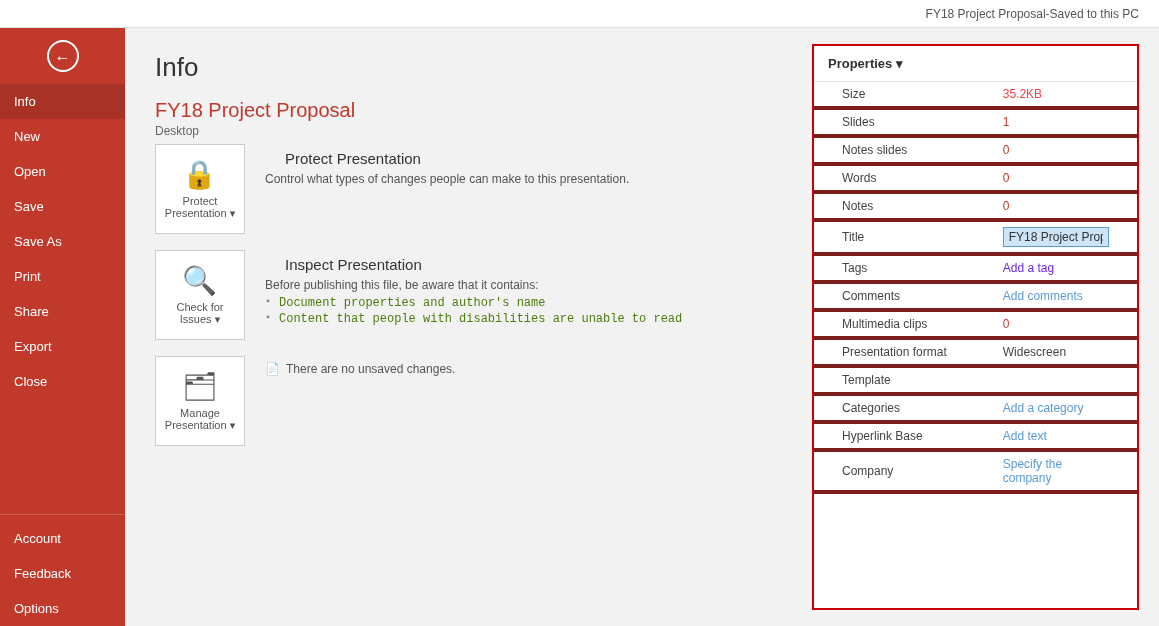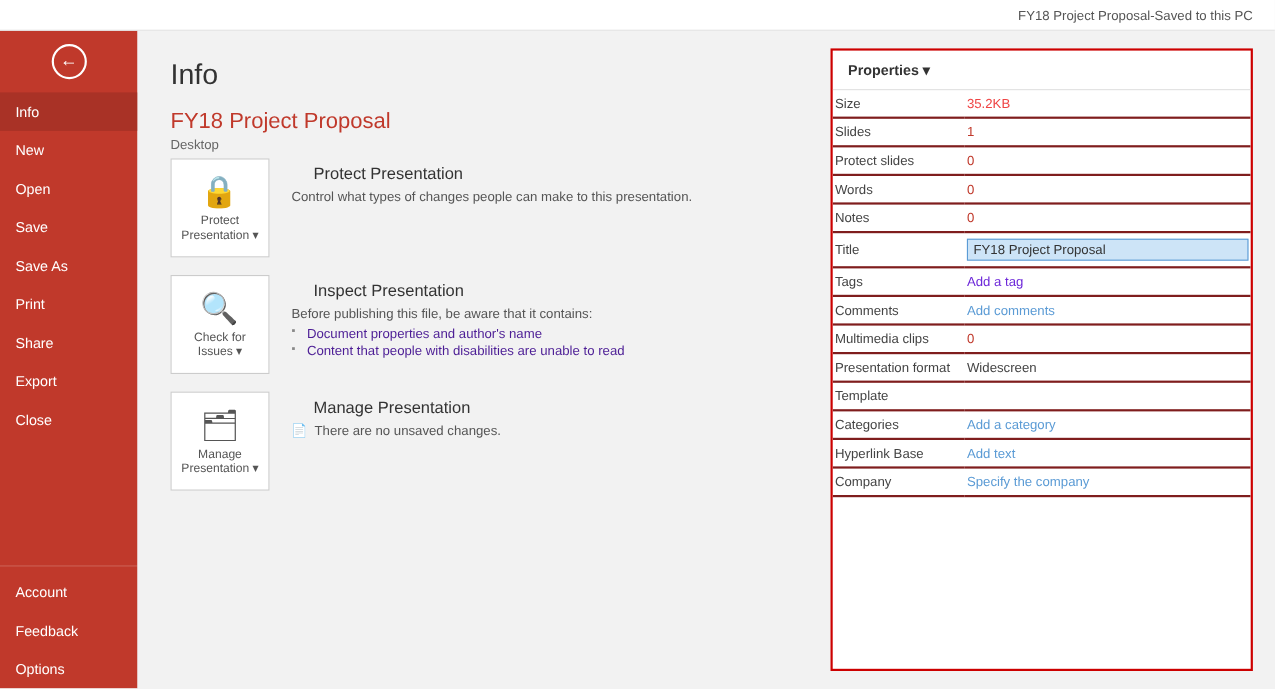--- a/index.html
+++ b/index.html
@@ -173,45 +173,46 @@
       margin-bottom: 4px;
     }
 
     .card-bullets {
       list-style: none;
       padding: 0;
     }
 
     .card-bullets li {
       font-size: 12px;
-      color: #4c1d95;
+      color: #4d7c0f;
       padding-left: 14px;
       position: relative;
       margin-bottom: 2px;
+      font-family: Liberation Mono, monospace;
     }
 
     .card-bullets li::before {
       content: '▪';
       position: absolute;
       left: 0;
       color: #888;
       font-size: 10px;
     }
 
     .card-no-changes {
       display: flex;
       align-items: center;
       font-size: 12px;
       color: #555;
       gap: 6px;
     }
 
     
     .properties-panel {
-      width: 384px;
+      width: 327px;
       background: #fff;
       border: 2px solid #cc0000;
       margin: 16px 20px 16px 0;
       flex-shrink: 0;
       overflow-y: auto;
     }
 
     .props-header {
       padding: 10px 14px;
       font-size: 13px;
@@ -222,24 +223,24 @@
       gap: 4px;
       border-bottom: 1px solid #e0e0e0;
     }
 
     .props-table {
       width: 100%;
       border-collapse: collapse;
     }
 
     .props-table tr td {
-      padding: 5px 2px;
+      padding: 5px 28px;
       font-size: 12px;
       vertical-align: middle;
-      border-bottom: 2px solid #7f1d1d;
+      border-bottom: 4px solid #7f1d1d;
     }
 
     .props-table tr td:first-child {
       color: #444;
       width: 120px;
       white-space: nowrap;
     }
 
     .props-table tr td:last-child {
       color: #444;
@@ -324,21 +325,20 @@
             </ul>
           </div>
         </div>
 
         <div class="action-card">
           <div class="card-icon-box">
             <div class="card-icon">🗂</div>
             <div>Manage<br>Presentation ▾</div>
           </div>
           <div class="card-content">
-            <div class="card-title">Manage Presentation</div>
             <div class="card-no-changes">
               <span>📄</span>
               <span>There are no unsaved changes.</span>
             </div>
           </div>
         </div>
 
       </div>
 
       <div class="properties-panel">
@@ -349,21 +349,21 @@
           <tbody id="props-tbody">
               <tr>
                 <td>Size</td>
                 <td style="color: #ef4444;">35.2KB</td>
               </tr>
               <tr>
                 <td>Slides</td>
                 <td style="color: rgb(192, 57, 43);">1</td>
               </tr>
               <tr>
-                <td>Protect slides</td>
+                <td>Notes slides</td>
                 <td style="color: rgb(192, 57, 43);">0</td>
               </tr>
               <tr>
                 <td>Words</td>
                 <td style="color: rgb(192, 57, 43);">0</td>
               </tr>
               <tr>
                 <td>Notes</td>
                 <td style="color: rgb(192, 57, 43);">0</td>
               </tr>

